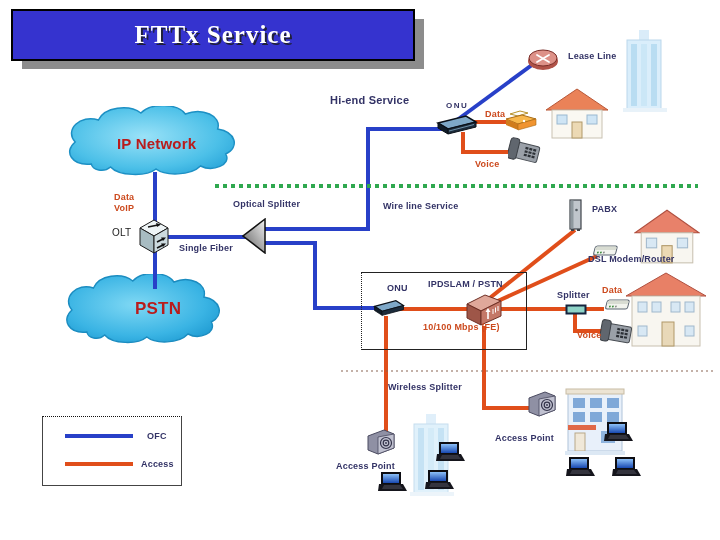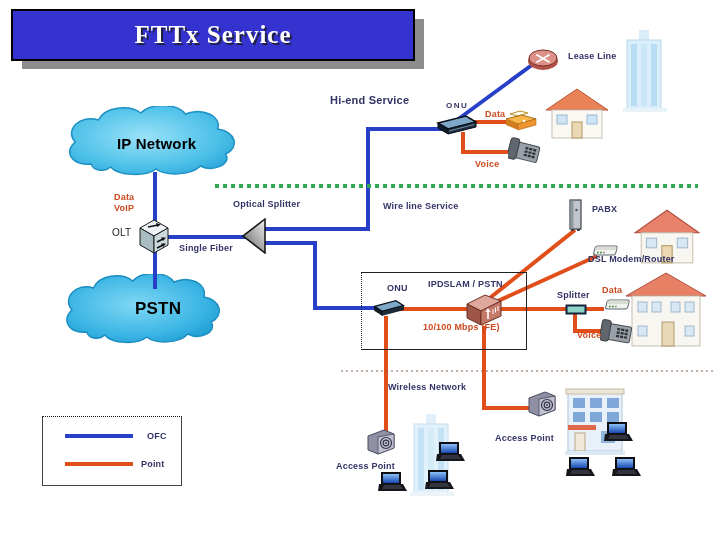--- a/index.html
+++ b/index.html
@@ -3,21 +3,21 @@
 <meta charset="utf-8">
 <style>
   html,body{margin:0;padding:0;background:#fff;}
   .stage{position:relative;width:720px;height:540px;background:#ffffff;overflow:hidden;
          font-family:"Liberation Sans", sans-serif;}
   .abs{position:absolute;}
   .lbl{position:absolute;font-size:9px;font-weight:bold;color:#333366;
        white-space:nowrap;letter-spacing:.2px;}
   .lbl.orange{color:#cc4a1e;}
   .lbl.svc{font-size:11px;}
-  .lbl.cloudlbl{color:#000000;text-align:right;}
+  .lbl.cloudlbl{color:#b91c1c;text-align:right;}
   .banner-shadow{position:absolute;left:22px;top:19px;width:402px;height:50px;background:#8c8c8c;}
   .banner{position:absolute;left:11px;top:9px;width:400px;height:48px;background:#3533cf;
           border:2px solid #000;display:flex;align-items:center;justify-content:center;}
   .banner span{font-family:"Liberation Serif", serif;font-size:25px;font-weight:bold;color:#fff;
           text-shadow:2px 2px 0 #20203a;letter-spacing:1px;}
   .dslam-box{position:absolute;left:361px;top:272px;width:164px;height:76px;
           border:1px solid #222;border-left:1px dotted #222;}
   .legend-box{position:absolute;left:42px;top:416px;width:138px;height:68px;
           border:1px solid #444;border-top:1px dotted #111;background:#fff;}
   .legend-line{position:absolute;height:4px;width:68px;left:65px;}
@@ -410,20 +410,20 @@
   <div class="lbl" style="left:592px;top:204px">PABX</div>
   <div class="lbl" style="left:588px;top:254px">DSL Modem/Router</div>
 
   <div class="lbl" style="left:387px;top:283px">ONU</div>
   <div class="lbl" style="left:428px;top:279px">IPDSLAM / PSTN</div>
   <div class="lbl orange" style="left:423px;top:322px">10/100 Mbps (FE)</div>
   <div class="lbl" style="left:557px;top:290px">Splitter</div>
   <div class="lbl orange" style="left:602px;top:285px">Data</div>
   <div class="lbl orange" style="left:577px;top:330px">Voice</div>
 
-  <div class="lbl" style="left:388px;top:382px">Wireless Network</div>
+  <div class="lbl" style="left:388px;top:382px">Wireless Splitter</div>
   <div class="lbl" style="left:336px;top:461px">Access Point</div>
   <div class="lbl" style="left:495px;top:433px">Access Point</div>
 
   <div class="lbl" style="left:147px;top:431px">OFC</div>
-  <div class="lbl" style="left:141px;top:459px">Point</div>
+  <div class="lbl" style="left:141px;top:459px">Access</div>
 
 </div>
 
 </body></html>

